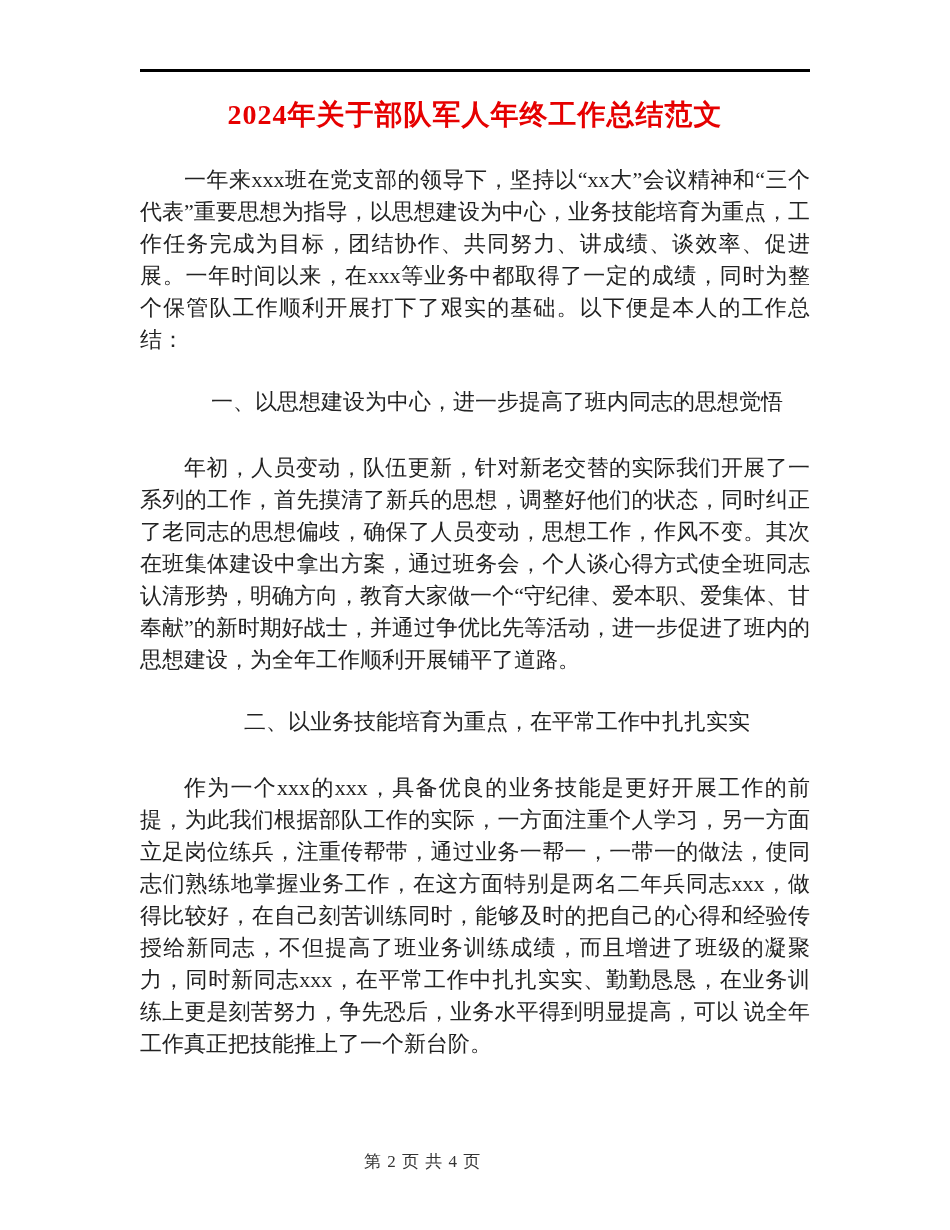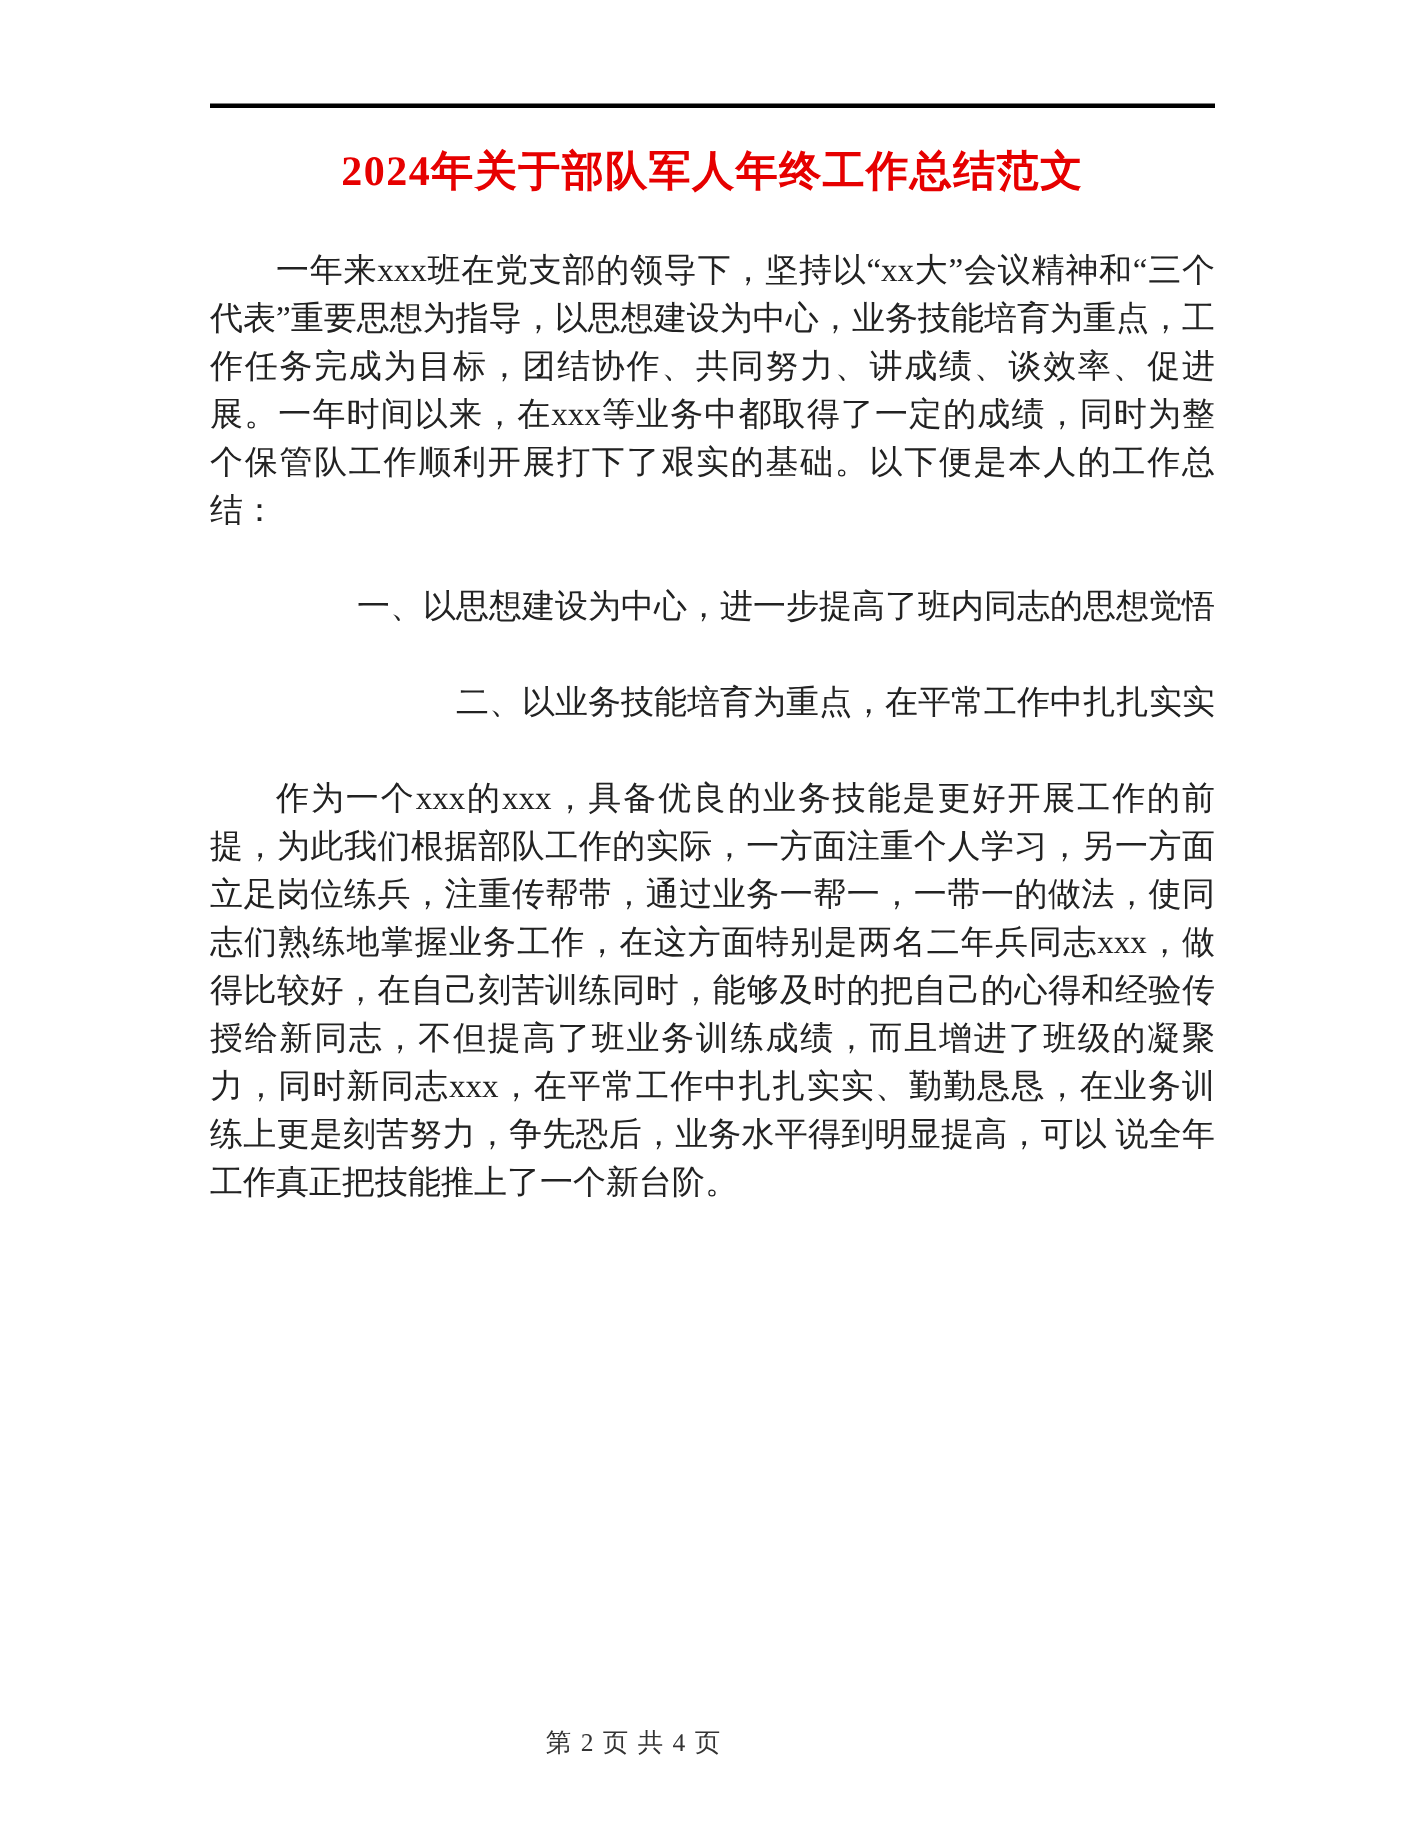--- a/index.html
+++ b/index.html
@@ -46,21 +46,22 @@
     margin: 32px 0 0 0;
     font-size: 22px;
     line-height: 32px;
     color: #222222;
     text-align: justify;
     text-indent: 2em;
   }
   .content p:first-child {
   }
   .content p.heading {
-    text-align: right;
+    text-align: center;
+    font-family: Liberation Mono, monospace;
   }
   .page-footer {
     position: absolute;
     left: 0;
     right: 0;
     top: 1150px;
     text-align: center;
     font-size: 17px;
     color: #333333;
     letter-spacing: 1px;
@@ -72,20 +73,21 @@
 <div class="page">
   <div class="header-rule"></div>
 
   <div class="column">
     <h1 class="doc-title">2024年关于部队军人年终工作总结范文</h1>
 
     <div class="content" id="content">
 
     <p>一年来xxx班在党支部的领导下，坚持以“xx大”会议精神和“三个代表”重要思想为指导，以思想建设为中心，业务技能培育为重点，工作任务完成为目标，团结协作、共同努力、讲成绩、谈效率、促进展。一年时间以来，在xxx等业务中都取得了一定的成绩，同时为整个保管队工作顺利开展打下了艰实的基础。以下便是本人的工作总结：</p>
         <p class="heading">一、以思想建设为中心，进一步提高了班内同志的思想觉悟</p>
+        <p>年初，人员变动，队伍更新，针对新老交替的实际我们开展了一系列的工作，首先摸清了新兵的思想，调整好他们的状态，同时纠正了老同志的思想偏歧，确保了人员变动，思想工作，作风不变。其次在班集体建设中拿出方案，通过班务会，个人谈心得方式使全班同志认清形势，明确方向，教育大家做一个“守纪律、爱本职、爱集体、甘奉献”的新时期好战士，并通过争优比先等活动，进一步促进了班内的思想建设，为全年工作顺利开展铺平了道路。</p>
         <p class="heading">二、以业务技能培育为重点，在平常工作中扎扎实实</p>
         <p>作为一个xxx的xxx，具备优良的业务技能是更好开展工作的前提，为此我们根据部队工作的实际，一方面注重个人学习，另一方面立足岗位练兵，注重传帮带，通过业务一帮一，一带一的做法，使同志们熟练地掌握业务工作，在这方面特别是两名二年兵同志xxx，做得比较好，在自己刻苦训练同时，能够及时的把自己的心得和经验传授给新同志，不但提高了班业务训练成绩，而且增进了班级的凝聚力，同时新同志xxx，在平常工作中扎扎实实、勤勤恳恳，在业务训练上更是刻苦努力，争先恐后，业务水平得到明显提高，可以 说全年工作真正把技能推上了一个新台阶。</p>
       </div>
   </div>
 
   <div class="page-footer">
     <span>第 2 页 共 4 页</span>
   </div>
 </div>
 

